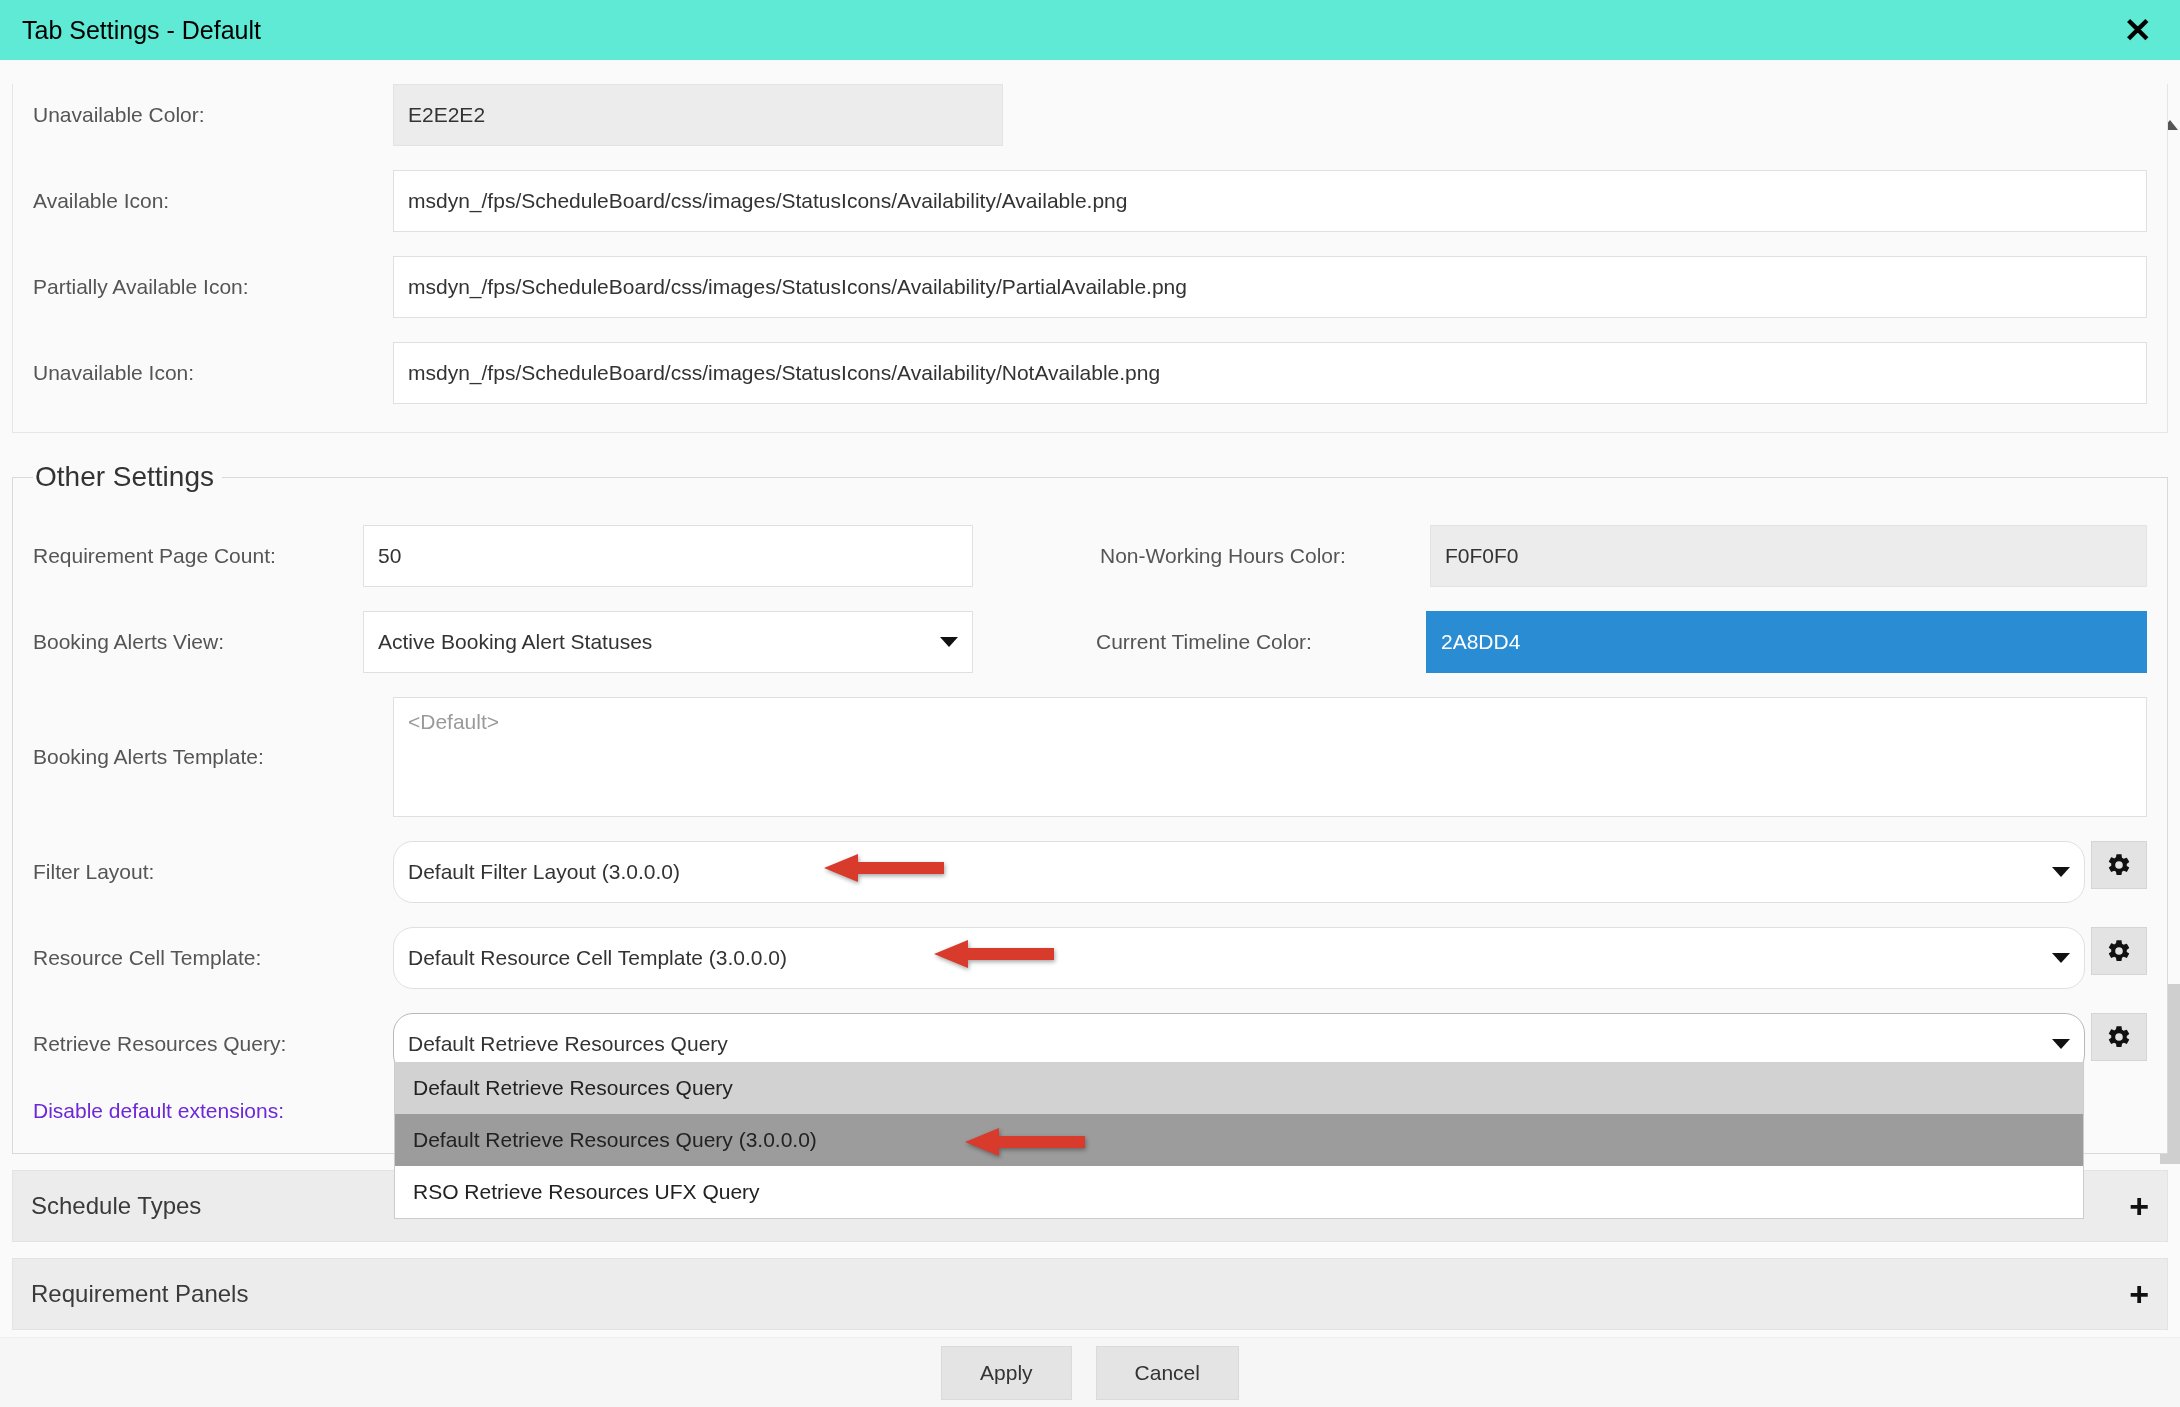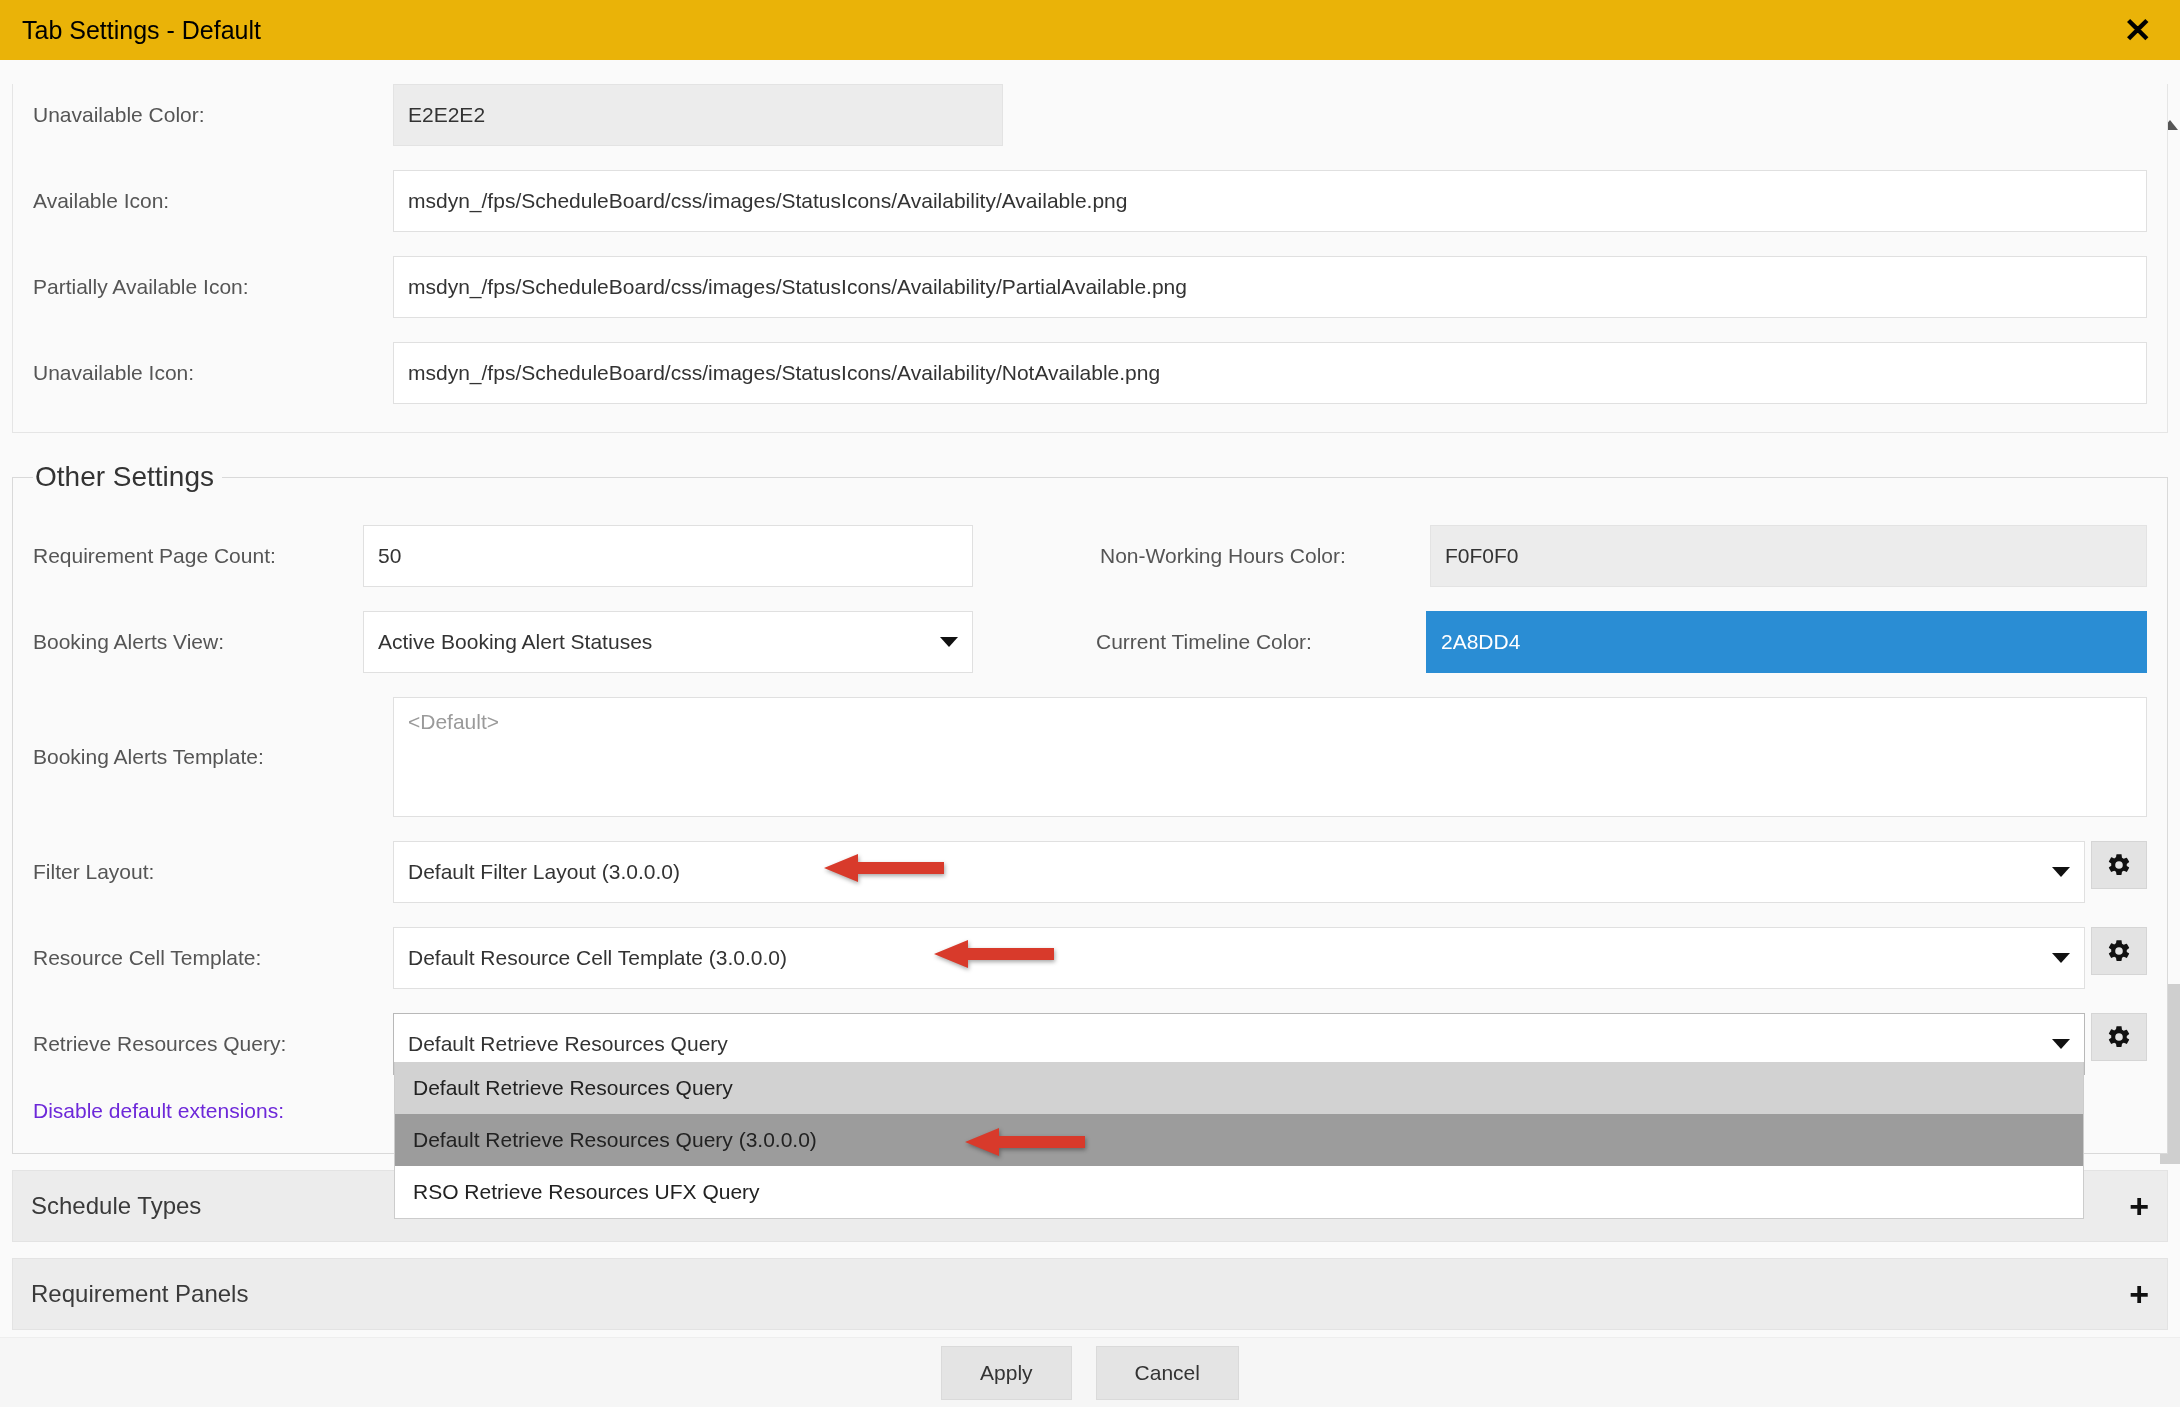--- a/index.html
+++ b/index.html
@@ -1,20 +1,20 @@
 <!DOCTYPE html>
 <html><head>
 <meta charset="utf-8">
 <style>
   * { box-sizing: border-box; margin: 0; padding: 0; font-family: "Segoe UI", -apple-system, Arial, sans-serif; }
   html, body { width: 100%; height: 100%; background: #fff; }
   body { font-size: 20px; color: #333; position: relative; }
 
   .titlebar {
-    background: #eab308;
+    background: #5eead4;
     color: #000;
     font-size: 25px;
     padding: 10px 22px;
     display: flex;
     align-items: center;
     justify-content: space-between;
   }
   .titlebar .close { font-weight: 700; font-size: 34px; cursor: pointer; padding: 0 6px; }
 
   .content {
@@ -86,21 +86,21 @@
     font-size: 21px;
     color: #9a9a9a;
   }
 
   .two-col { display: flex; gap: 0; }
   .two-col .col { flex: 1; display: flex; align-items: center; }
   .two-col .col .label2 { width: 330px; color: #555; font-size: 21px; flex-shrink: 0; }
   .two-col .col .field { flex: 1; }
 
   .select-wrap { flex: 1; display: flex; gap: 6px; position: relative; }
-  .select-wrap .field { flex: 1; cursor: pointer; }
+  .select-wrap .field { flex: 1; cursor: pointer; border-radius: 20px; }
   .caret {
     position: absolute;
     right: 14px;
     top: 50%;
     transform: translateY(-50%);
     width: 0; height: 0;
     border-left: 9px solid transparent;
     border-right: 9px solid transparent;
     border-top: 10px solid #111;
   }

